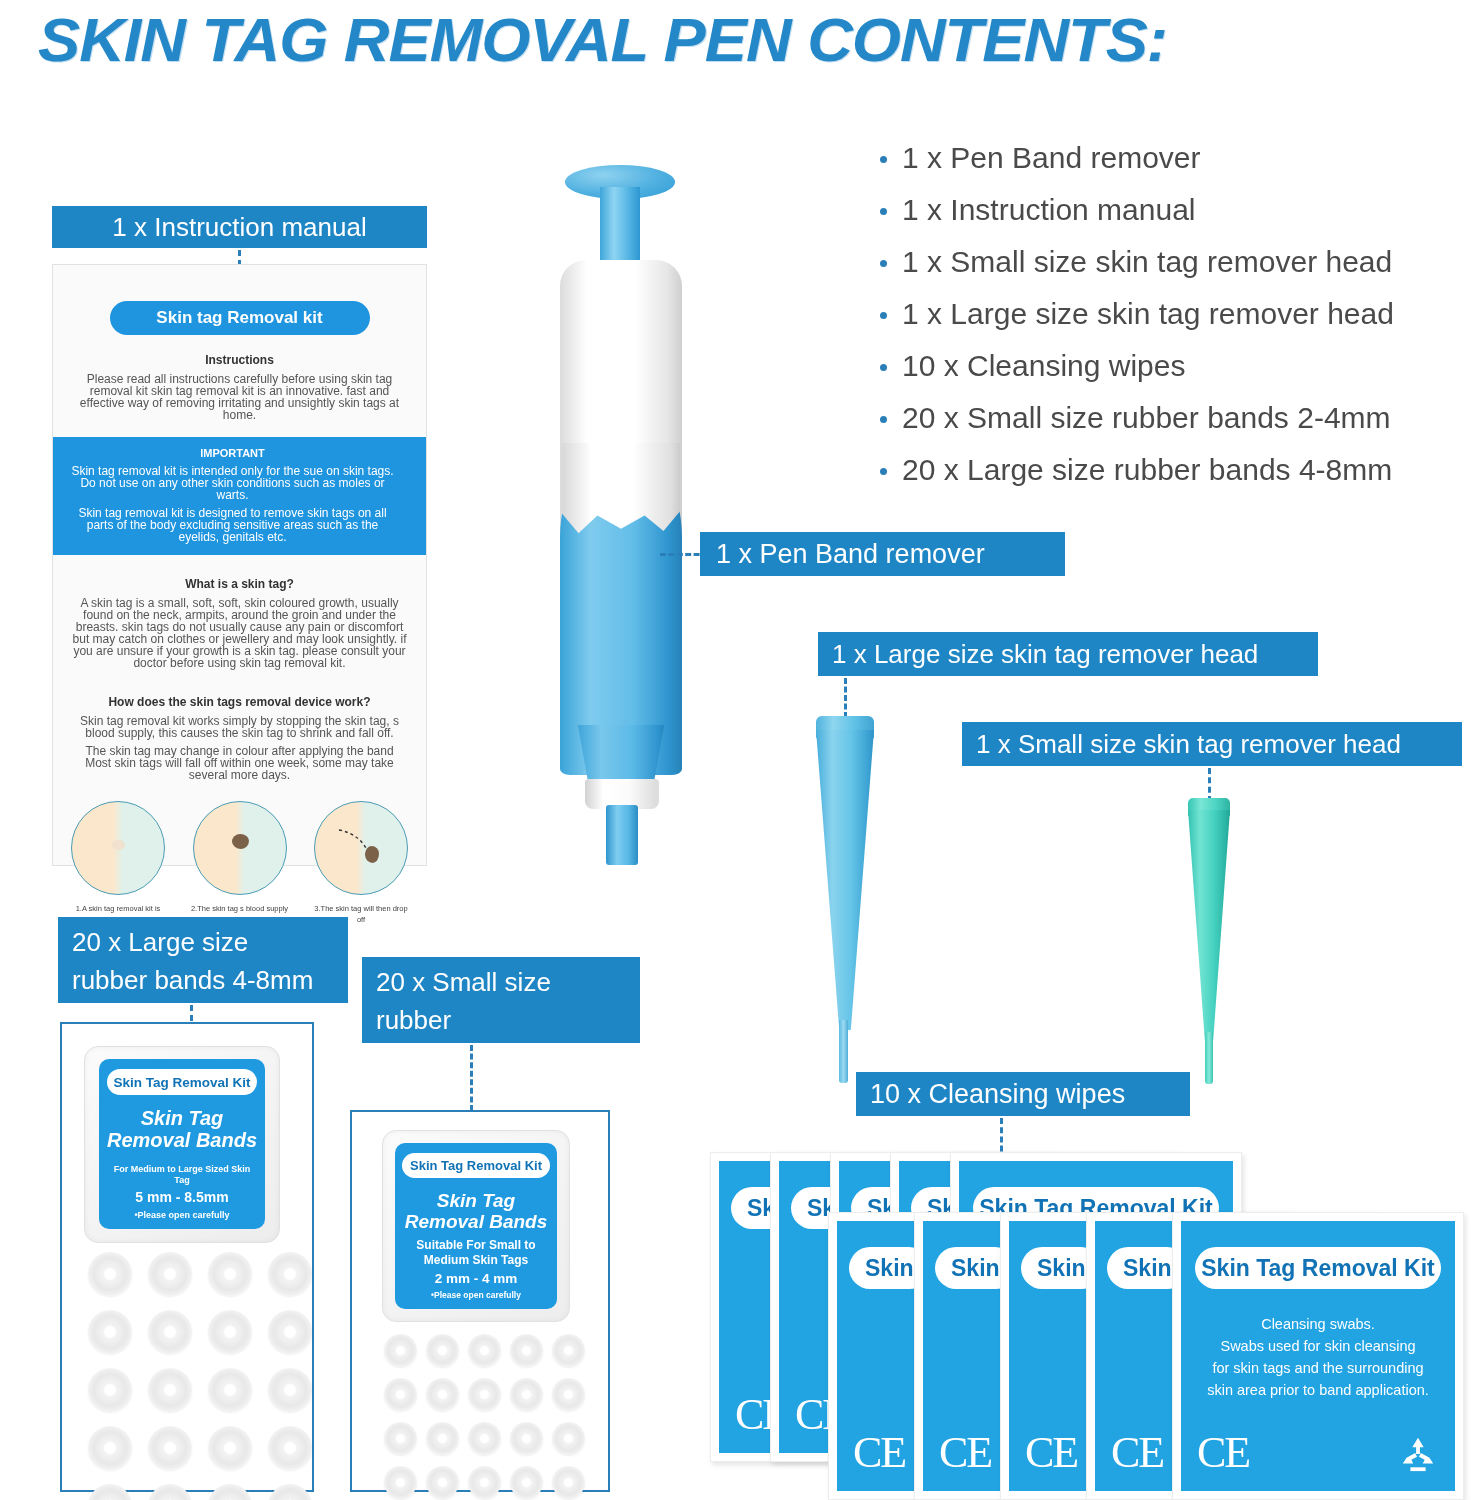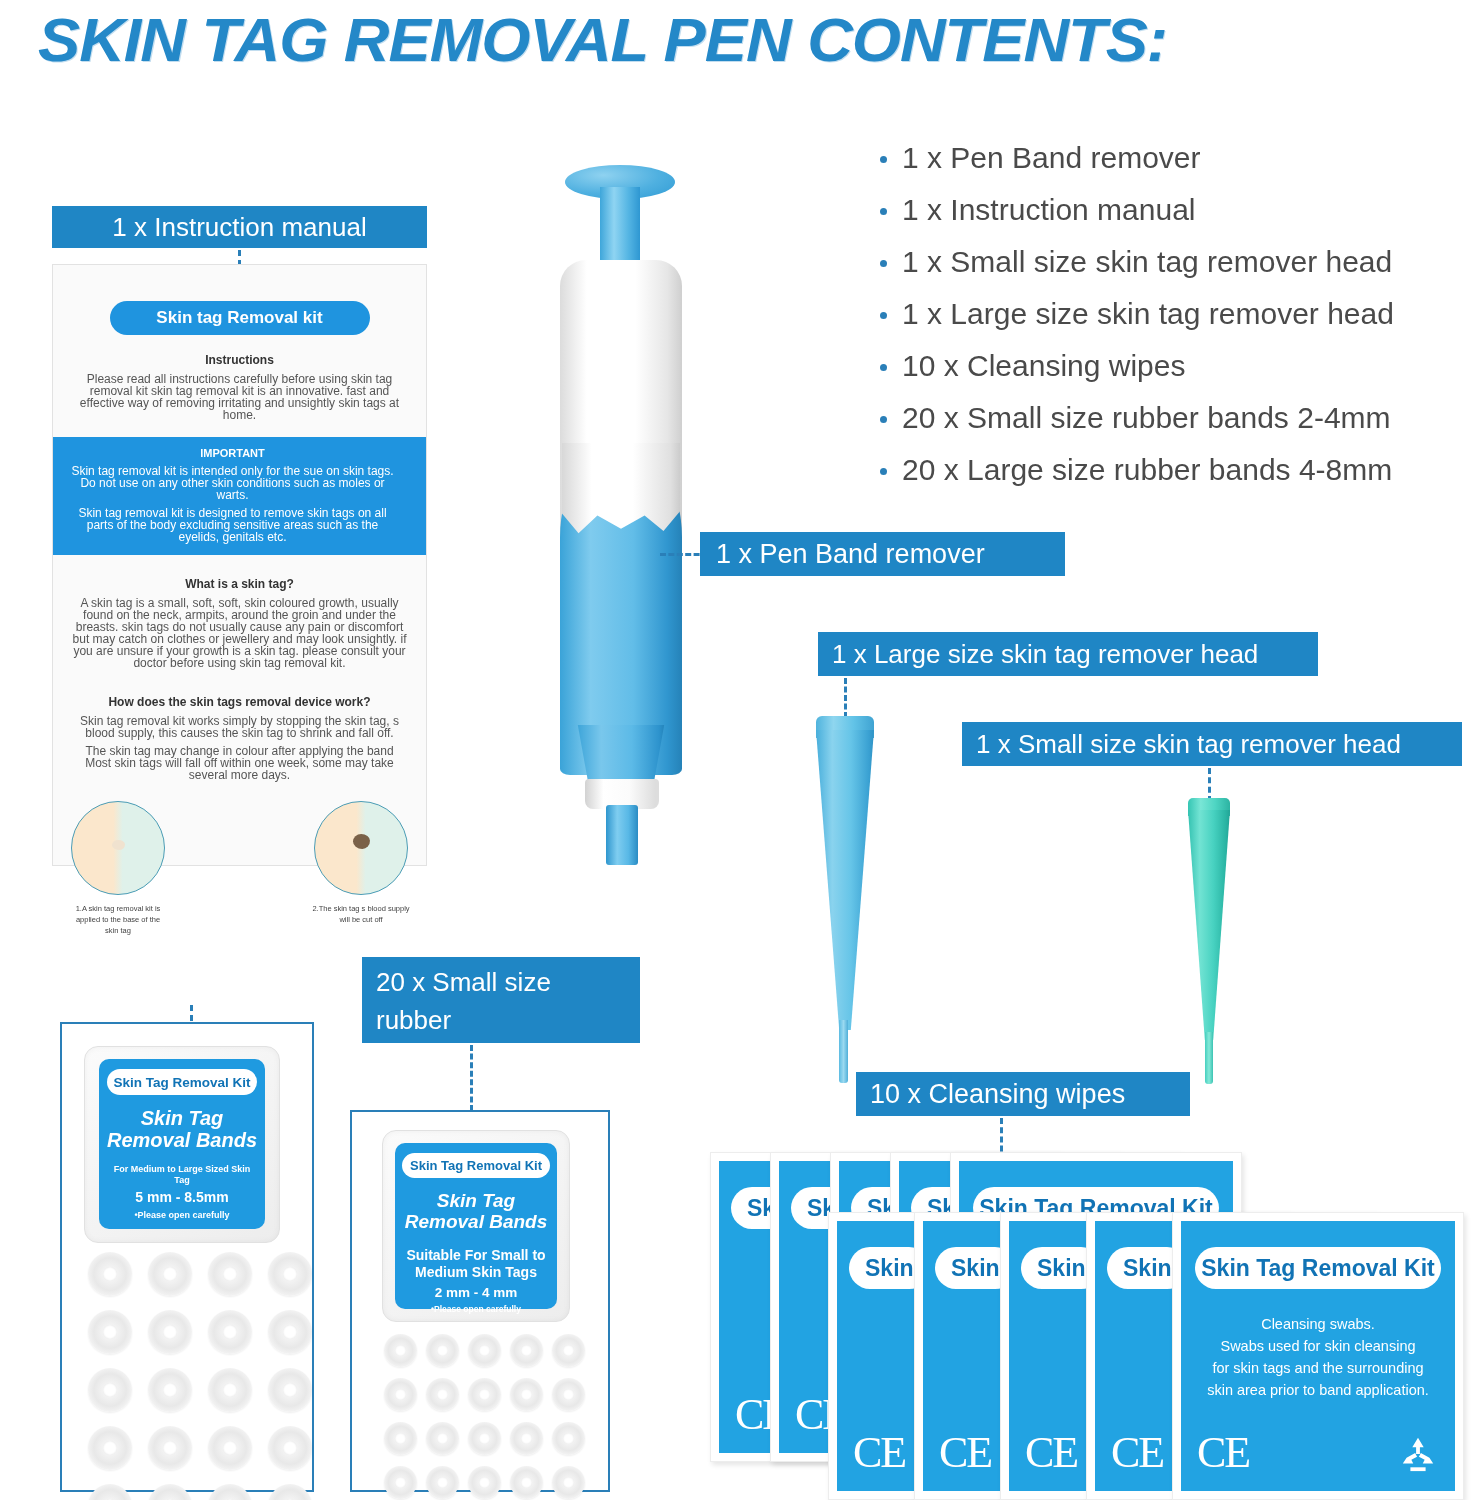--- a/index.html
+++ b/index.html
@@ -228,20 +228,29 @@
           <div class="tag-blob" style="left:40px;top:38px;width:13px;height:10px;background:#f0e2cf;"></div>
         </div>
         <div class="step-cap">1.A skin tag removal kit is applied to the base of the skin tag</div>
       </div>
       <div class="step">
         <div class="step-circle">
           <div class="tag-blob" style="left:38px;top:32px;width:17px;height:15px;"></div>
         </div>
         <div class="step-cap">2.The skin tag s blood supply will be cut off</div>
       </div>
+      <div class="step">
+        <div class="step-circle">
+          <svg width="92" height="92" style="position:absolute;left:0;top:0;">
+            <path d="M24 28 Q44 32 52 48" stroke="#333" stroke-width="1.4" fill="none" stroke-dasharray="3,3"></path>
+          </svg>
+          <div class="tag-blob" style="left:50px;top:44px;width:14px;height:17px;"></div>
+        </div>
+        <div class="step-cap">3.The skin tag will then drop off</div>
+      </div>
     </div>
   </div>
 
   <div id="pen">
     <div id="pen-plunger-top"></div>
     <div id="pen-plunger-stem"></div>
     <div id="pen-body-white"></div>
     <div id="pen-grip-blue"></div>
     <div id="pen-body-white2"></div>
     <div id="pen-taper"></div>
@@ -271,20 +280,22 @@
     <div class="head-cap" style="left:1188px;top:798px;width:42px;height:18px;position:absolute;
          background:linear-gradient(90deg,#35c6b4 0%,#79e6d6 30%,#4ed5c3 65%,#2cb3a2 100%);
          border-radius:5px 5px 0 0;"></div>
     <div class="head-cone" style="left:1188px;top:810px;width:42px;height:230px;position:absolute;
          background:linear-gradient(90deg,#33c2b1 0%,#72e3d3 28%,#48d2c1 60%,#29b4a3 90%,#22a396 100%);
          clip-path:polygon(0% 0%, 100% 0%, 60% 100%, 40% 100%);"></div>
     <div class="head-needle" style="left:1205px;top:1032px;width:8px;height:52px;position:absolute;
          background:linear-gradient(90deg,#46cfbf,#86ead9,#3cc3b3);border-radius:0 0 3px 3px;"></div>
   </div>
 
+  <div class="callout" style="left:58px;top:917px;width:290px;height:86px;padding:6px 14px;font-size:26px;line-height:38px;">20 x Large size
+rubber bands 4-8mm</div>
   <div class="dash-v" style="left:190px;top:1005px;height:26px;"></div>
 
   <div class="band-frame" style="left:60px;top:1022px;width:254px;height:470px;">
     <div class="band-case" style="left:22px;top:22px;width:194px;height:195px;">
       <div class="band-label" style="left:14px;top:12px;width:166px;height:170px;padding:10px 6px;">
         <div class="bl-pill" style="width:150px;height:26px;font-size:13.5px;">Skin Tag Removal Kit</div>
         <div class="bl-t1" style="font-size:20px;margin-top:12px;white-space:pre-line;">Skin Tag
 Removal Bands</div>
         <div class="bl-t2" style="font-size:9px;margin-top:12px;font-weight:bold;">For Medium to Large Sized Skin Tag</div>
         <div class="bl-t2" style="font-size:14px;margin-top:3px;font-weight:bold;">5 mm - 8.5mm</div>
@@ -318,21 +329,21 @@
   <div class="callout" style="left:362px;top:957px;width:278px;height:86px;padding:6px 14px;font-size:26px;line-height:38px;">20 x Small size rubber
 bands 2-4mm</div>
   <div class="dash-v" style="left:470px;top:1045px;height:66px;"></div>
 
   <div class="band-frame" style="left:350px;top:1110px;width:260px;height:382px;">
     <div class="band-case" style="left:30px;top:18px;width:186px;height:190px;">
       <div class="band-label" style="left:12px;top:12px;width:162px;height:166px;padding:10px 5px;">
         <div class="bl-pill" style="width:148px;height:25px;font-size:13px;">Skin Tag Removal Kit</div>
         <div class="bl-t1" style="font-size:19px;margin-top:12px;white-space:pre-line;">Skin Tag
 Removal Bands</div>
-        <div class="bl-t2" style="font-size:14px;margin-top:14px;font-weight:bold;">Suitable For Small to Medium Skin Tags</div>
+        <div class="bl-t2" style="font-size:12px;margin-top:5px;font-weight:bold;">Suitable For Small to Medium Skin Tags</div>
         <div class="bl-t2" style="font-size:13.5px;margin-top:3px;font-weight:bold;">2 mm - 4 mm</div>
         <div class="bl-t2" style="font-size:8.5px;margin-top:3px;font-weight:bold;">•Please open carefully</div>
       </div>
     </div>
     <div class="ring-grid" id="small-ring-grid" style="left:32px;top:222px;grid-template-columns:repeat(5,33px);grid-template-rows:repeat(4,33px);gap:11px 9px;">
         <div class="ring"></div>
         <div class="ring"></div>
         <div class="ring"></div>
         <div class="ring"></div>
         <div class="ring"></div>

